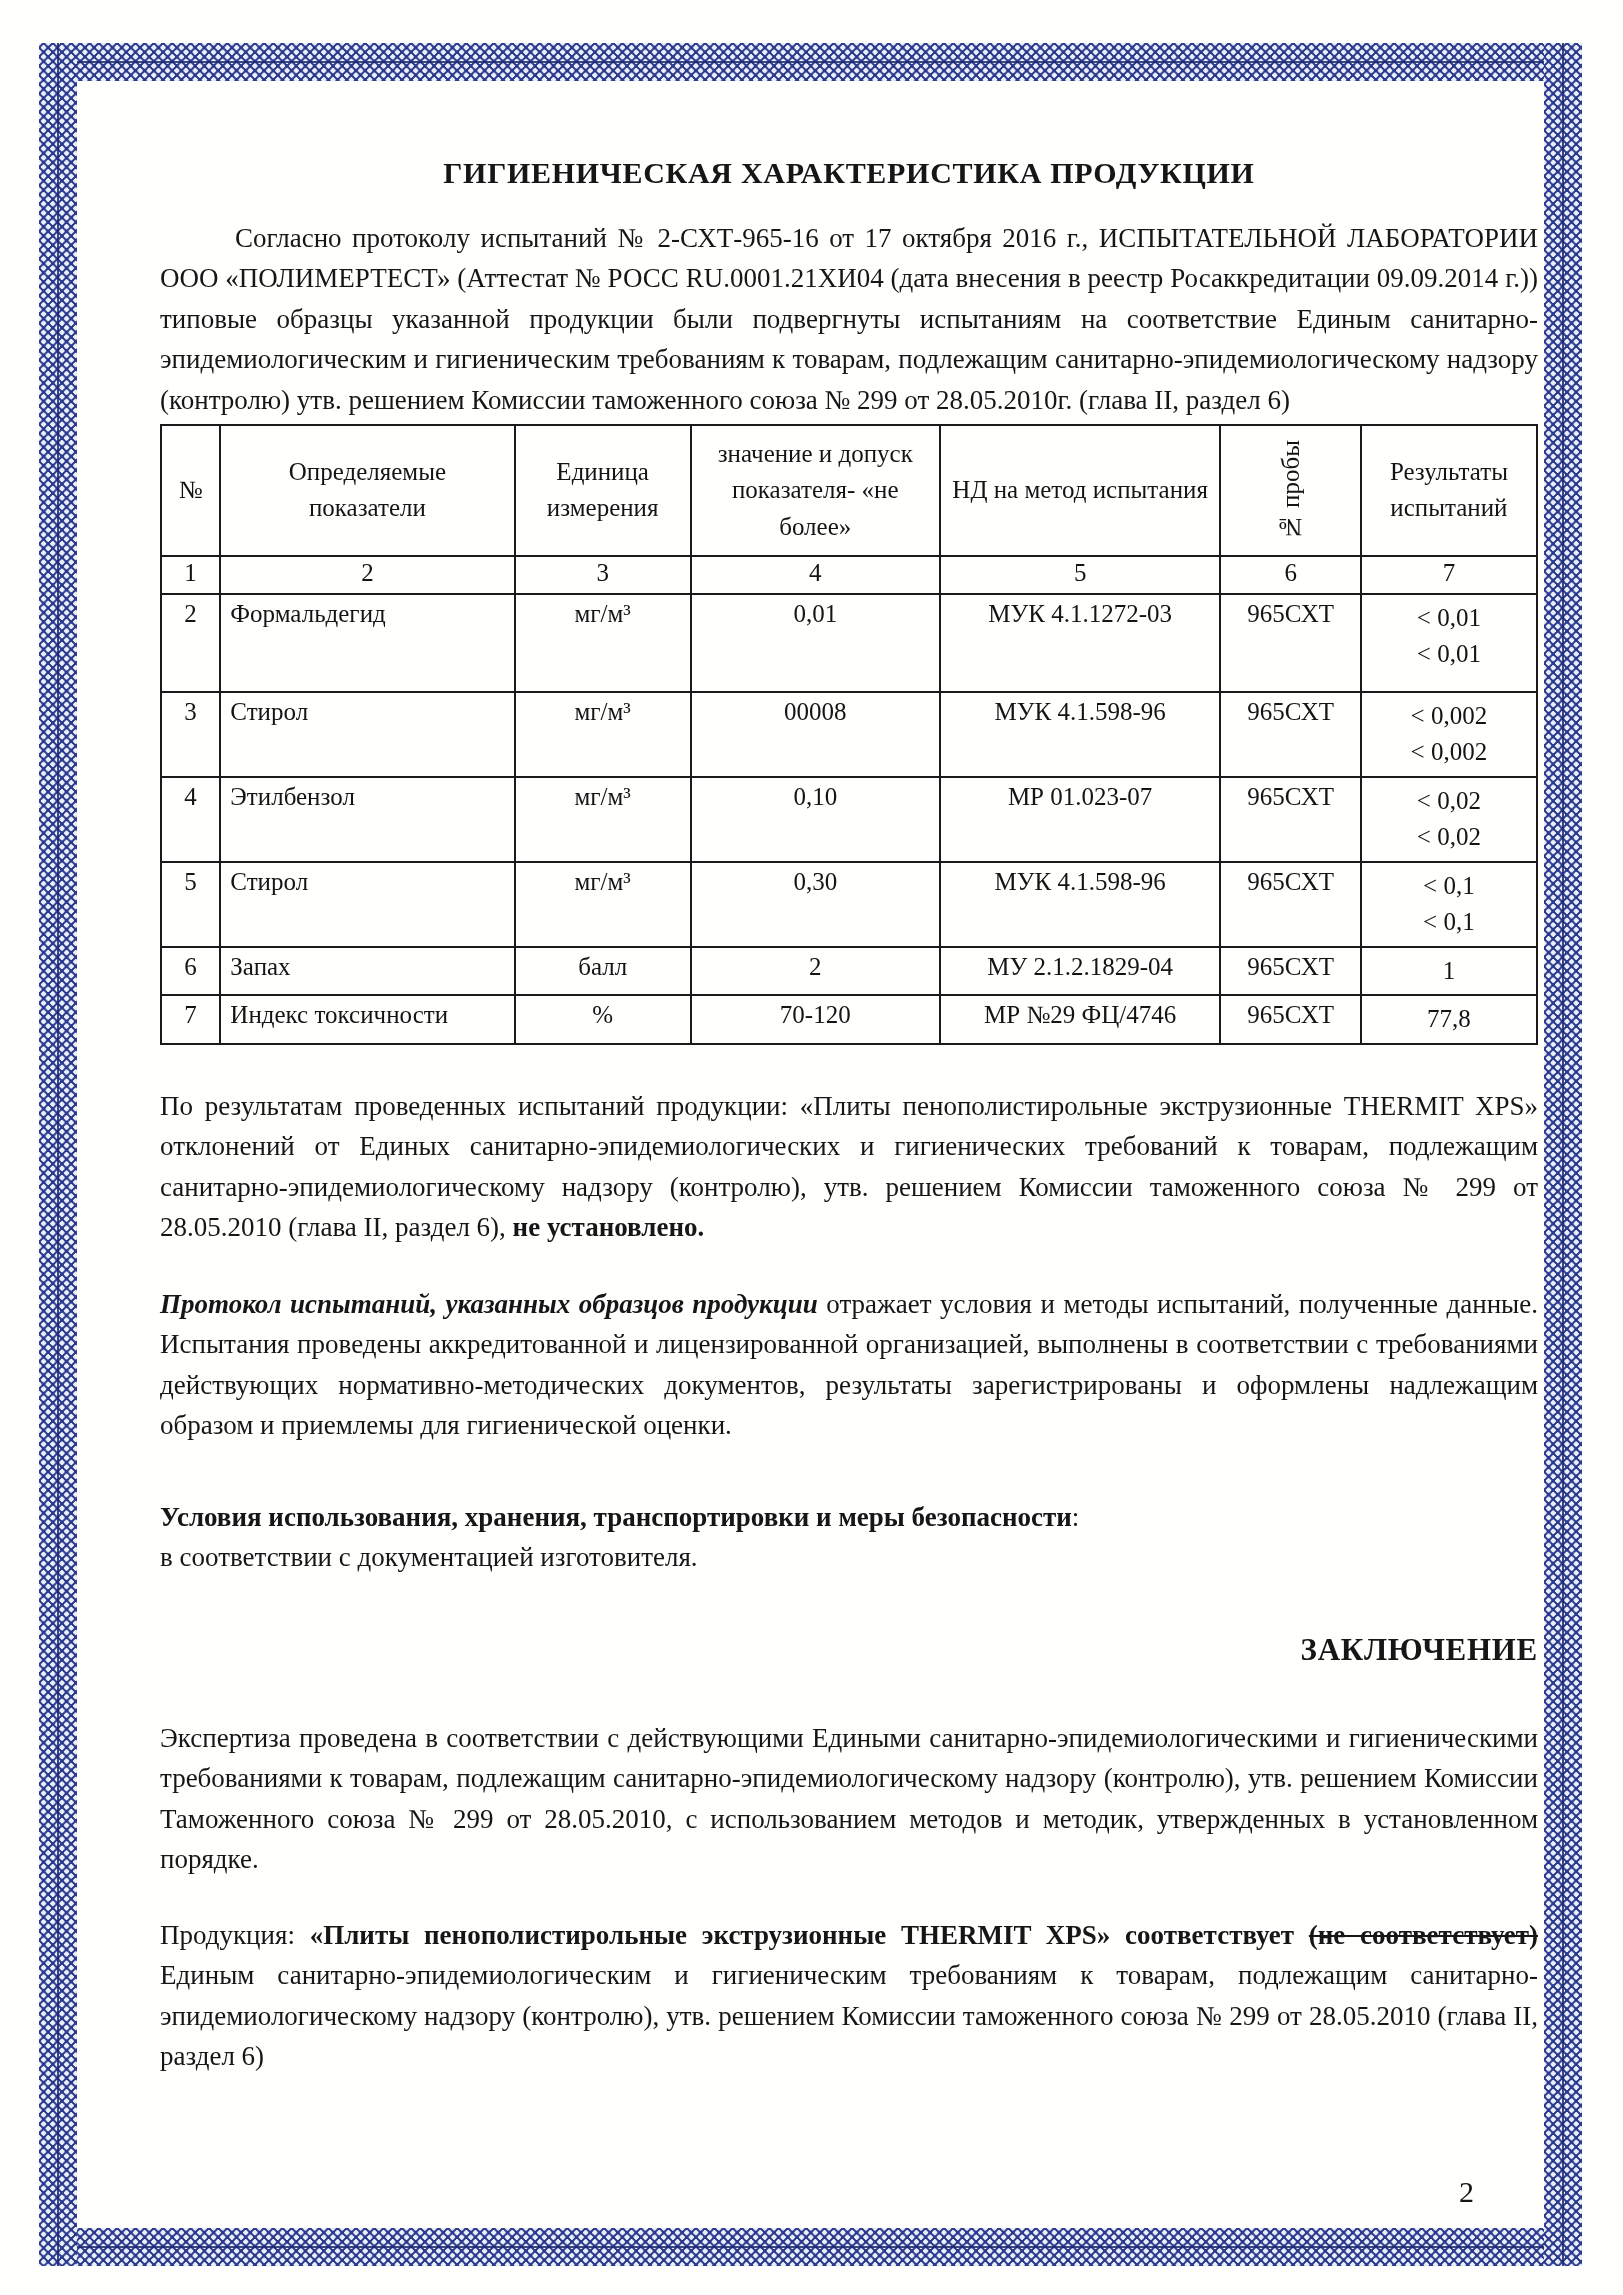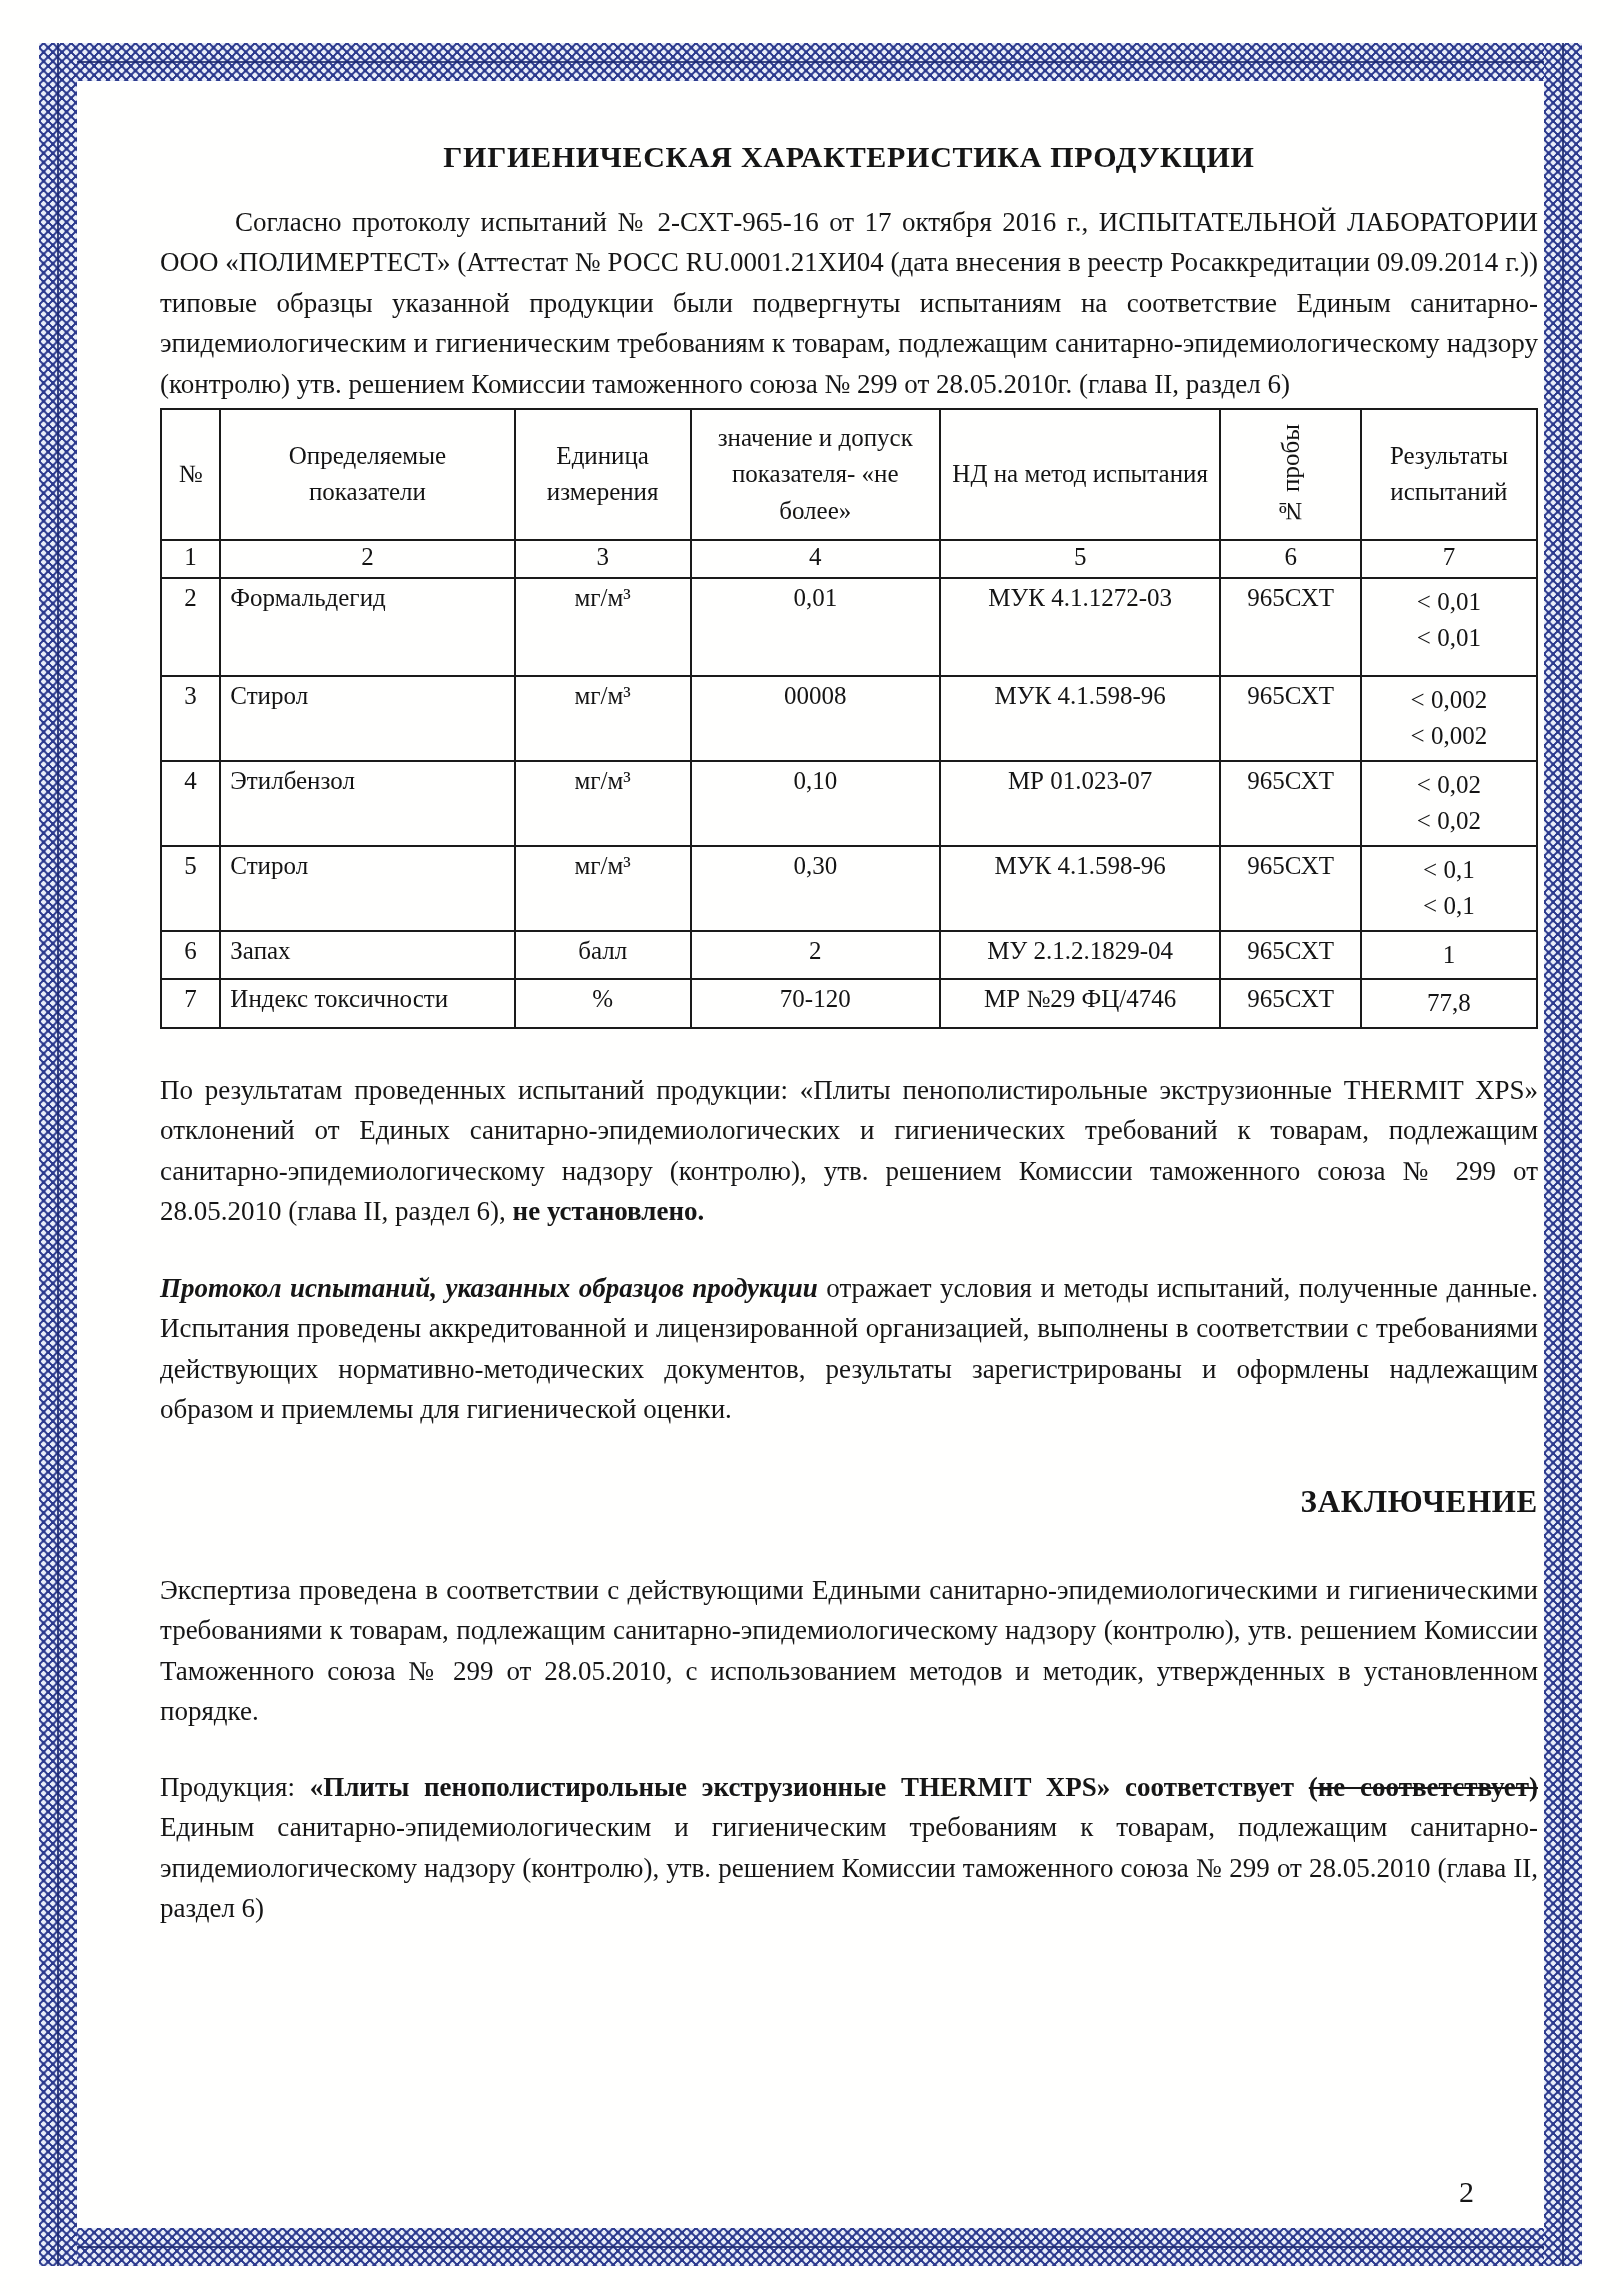--- a/index.html
+++ b/index.html
@@ -30,21 +30,21 @@
   .band.v::after {
     content:""; position:absolute; top:0; bottom:0; left:50%; width:2px; margin-left:-1px;
     background:#1d2a6e; opacity:.85;
   }
   .band-top    { top:43px;  left:39px; right:41px; height:38px; }
   .band-bottom { bottom:29.5px; left:39px; right:41px; height:38px; }
   .band-left   { left:39px;  top:43px; bottom:29.5px; width:38px; }
   .band-right  { right:41px; top:43px; bottom:29.5px; width:38px; }
 
   
-  .content { position:absolute; left:160px; top:140px; width:1378px; }
+  .content { position:absolute; left:160px; top:156px; width:1378px; }
 
   .doc-title {
     margin:0 0 27.5px 0;
     font-size:30px; font-weight:700;
     text-align:center; letter-spacing:0.7px;
   }
 
   .para { margin:0; font-size:27px; line-height:1.5; text-align:justify; }
   .indent { text-indent:75px; }
 
@@ -219,20 +219,21 @@
           <td class="c">965СХТ</td>
           <td class="result-cell">77,8</td>
         </tr>
       </tbody>
     </table>
 
     <p class="para findings"><span>По результатам проведенных испытаний продукции: «Плиты пенополистирольные экструзионные THERMIT XPS» отклонений от Единых санитарно-эпидемиологических и гигиенических требований к товарам, подлежащим санитарно-эпидемиологическому надзору (контролю), утв. решением Комиссии таможенного союза № 299 от 28.05.2010 (глава II, раздел 6), </span><strong>не установлено.</strong></p>
 
     <p class="para protocol"><span class="lead-bi">Протокол испытаний, указанных образцов продукции</span><span> отражает условия и методы испытаний, полученные данные. Испытания проведены аккредитованной и лицензированной организацией, выполнены в соответствии с требованиями действующих нормативно-методических документов, результаты зарегистрированы и оформлены надлежащим образом и приемлемы для гигиенической оценки.</span></p>
 
+    <p class="para conditions"><strong>Условия использования, хранения, транспортировки и меры безопасности</strong><span>:</span><br><span>в соответствии с документацией изготовителя.</span></p>
 
     <h2 class="conclusion-heading">ЗАКЛЮЧЕНИЕ</h2>
 
     <p class="para expertise">Экспертиза проведена в соответствии с действующими Едиными санитарно-эпидемиологическими и гигиеническими требованиями к товарам, подлежащим санитарно-эпидемиологическому надзору (контролю), утв. решением Комиссии Таможенного союза № 299 от 28.05.2010, с использованием методов и методик, утвержденных в установленном порядке.</p>
 
     <p class="para product"><span>Продукция: </span><strong>«Плиты пенополистирольные экструзионные THERMIT XPS» соответствует </strong><span class="struck">(не соответствует)</span><span> Единым санитарно-эпидемиологическим и гигиеническим требованиям к товарам, подлежащим санитарно-эпидемиологическому надзору (контролю), утв. решением Комиссии таможенного союза № 299 от 28.05.2010 (глава II, раздел 6)</span></p>
 
   </div>
 
   <div class="page-number">2</div>

